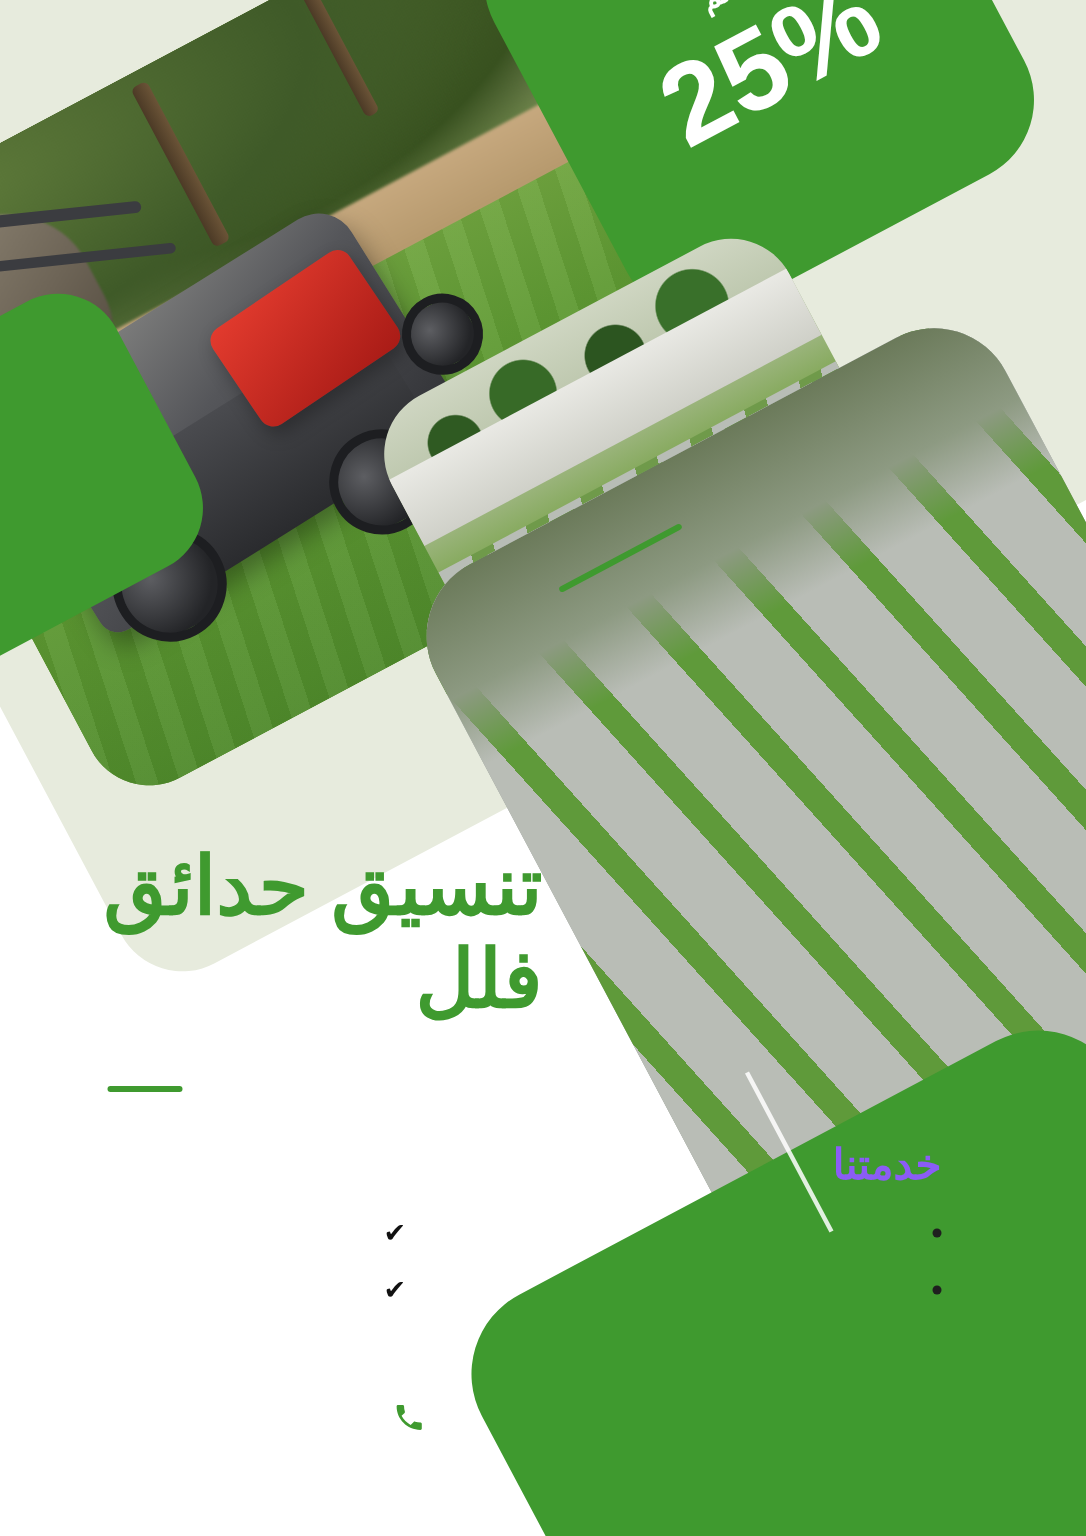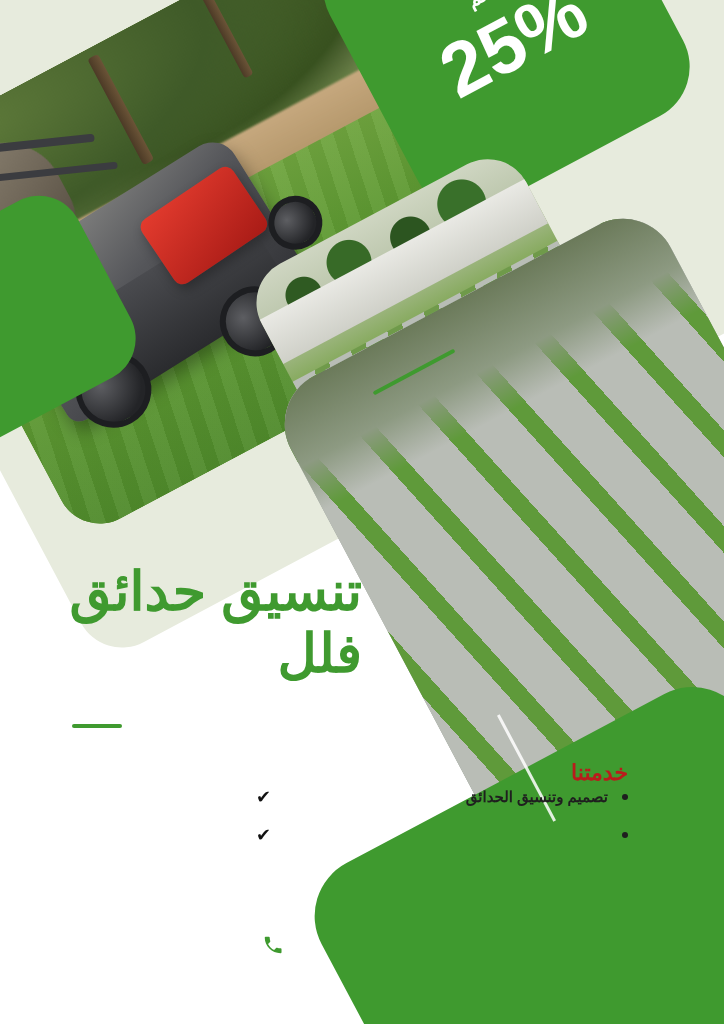--- a/index.html
+++ b/index.html
@@ -274,23 +274,24 @@
 
   .services {
     position: absolute;
     right: 48px;
     top: 760px;
     width: 420px;
     direction: rtl;
     text-align: right;
   }
   .services-title {
-    font-size: 22px;
+    font-size: 28px;
     font-weight: 700;
-    color: #b91c1c;
+    color: #8b5cf6;
+    margin-bottom: 18px;
     padding-right: 48px;
   }
   .service-row {
     display: flex;
     align-items: center;
     justify-content: flex-start;
     gap: 10px;
     margin-bottom: 16px;
     padding-right: 48px;
   }
@@ -389,21 +390,20 @@
   <div class="dash dash-1"></div>
   <div class="dash dash-2"></div>
 
   <div class="headline">تنسيق حدائق فلل</div>
 
   <div class="services">
     <div class="services-title">خدمتنا</div>
 
     <div class="service-row">
       <span class="bullet-dot"></span>
-      <span class="service-text">تصميم وتنسيق الحدائق</span>
       <span class="check">✔</span>
     </div>
 
     <div class="service-row">
       <span class="bullet-dot"></span>
       <span class="check">✔</span>
     </div>
   </div>
 
   <div class="contact">

